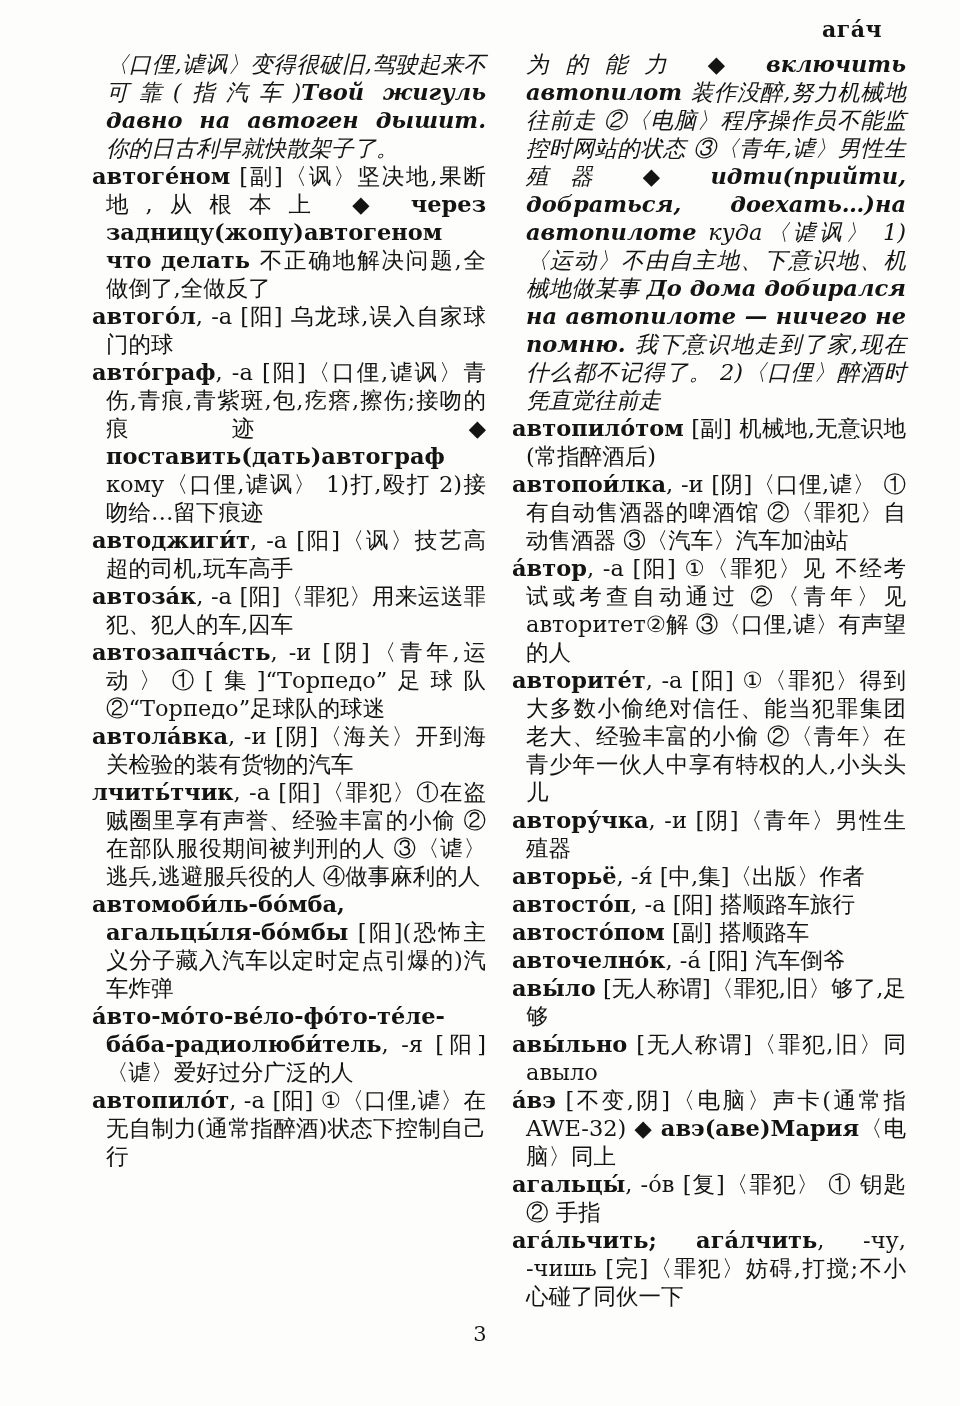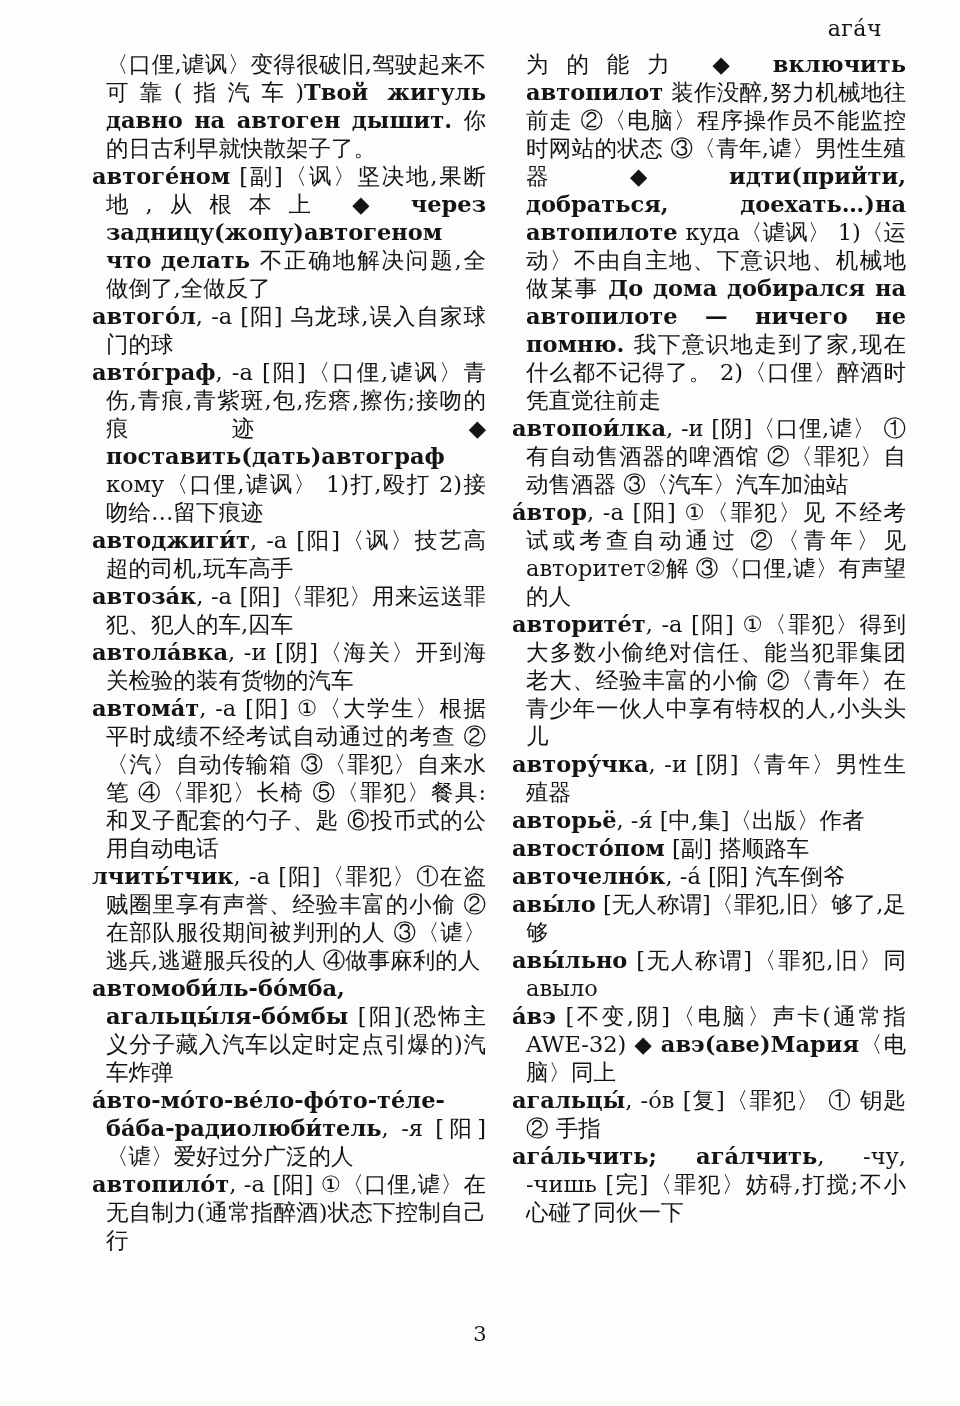--- a/index.html
+++ b/index.html
@@ -6,68 +6,70 @@
   body {
     width:960px; height:1406px;
     background:#fdfdfb;
     font-family:"DejaVu Serif","Liberation Serif",serif;
     color:#141414;
     -webkit-font-smoothing:antialiased;
   }
   .page { position:relative; width:960px; height:1406px; overflow:hidden; }
   .guide-word {
     position:absolute; top:16px; right:78px;
-    font-weight:normal; font-size:22px; letter-spacing:.5px;
+    font-weight:bold; font-size:22px; letter-spacing:.5px;
   }
   .columns {
     position:absolute; top:50px; left:92px;
     width:814px; display:flex; gap:26px;
   }
   .col { width:394px; }
   .entry {
     margin:0; font-size:22.5px; line-height:28px;
     text-align:justify; text-justify:inter-character;
     padding-left:14px; text-indent:-14px;
     word-break:break-word;
   }
-  .entry.cont { text-indent:0; }
+  .entry.cont { text-indent:0;font-style:italic; }
   .entry .b { font-weight:bold; }
   .page-number {
     position:absolute; top:1322px; left:0; width:960px;
     text-align:center; font-size:21px;
   }
 </style>
 </head>
 <body>
 
 <div class="page">
   <div class="guide-word">ага́ч</div>
 
   <div class="columns">
     <div class="col">
         <p class="entry cont"><span>〈口俚,谑讽〉变得很破旧,驾驶起来不可靠(指汽车)</span><span class="b">Твой жигуль давно на автоген дышит. </span><span>你的日古利早就快散架子了。</span></p>
         <p class="entry"><span class="b">автоге́ном</span><span> [副]〈讽〉坚决地,果断地,从根本上 ◆ </span><span class="b">через задницу(жопу)автогеном что делать </span><span>不正确地解决问题,全做倒了,全做反了</span></p>
         <p class="entry"><span class="b">автого́л</span><span>, -а [阳] 乌龙球,误入自家球门的球</span></p>
         <p class="entry"><span class="b">авто́граф</span><span>, -а [阳]〈口俚,谑讽〉青伤,青痕,青紫斑,包,疙瘩,擦伤;接吻的痕迹 ◆ </span><span class="b">поставить(дать)автограф </span><span>кому〈口俚,谑讽〉 1)打,殴打 2)接吻给…留下痕迹</span></p>
         <p class="entry"><span class="b">автоджиги́т</span><span>, -а [阳]〈讽〉技艺高超的司机,玩车高手</span></p>
         <p class="entry"><span class="b">автоза́к</span><span>, -а [阳]〈罪犯〉用来运送罪犯、犯人的车,囚车</span></p>
+        <p class="entry"><span class="b">автозапча́сть</span><span>, -и [阴]〈青年,运动〉①[集]“Торпедо”足球队 ②“Торпедо”足球队的球迷</span></p>
         <p class="entry"><span class="b">автола́вка</span><span>, -и [阴]〈海关〉开到海关检验的装有货物的汽车</span></p>
-        <p class="entry"><span class="b">автома́т</span><span>, -а [阳] ①〈大学生〉根据平时成绩不经考试自动通过的考查 ②〈汽〉自动传输箱 ③〈罪犯〉自来水笔 ④〈罪犯〉长椅 ⑤〈罪犯〉餐具:和叉子配套的勺子、匙 ⑥投币式的公用自动电话</span></p>
         <p class="entry"><span class="b">лчить́тчик</span><span>, -а [阳]〈罪犯〉①在盗贼圈里享有声誉、经验丰富的小偷 ②在部队服役期间被判刑的人 ③〈谑〉逃兵,逃避服兵役的人 ④做事麻利的人</span></p>
         <p class="entry"><span class="b">автомоби́ль-бо́мба, агальцы́ля-бо́мбы</span><span> [阳](恐怖主义分子藏入汽车以定时定点引爆的)汽车炸弹</span></p>
         <p class="entry"><span class="b">а́вто-мо́то-ве́ло-фо́то-те́ле-ба́ба-радиолюби́тель</span><span>, -я [阳]〈谑〉爱好过分广泛的人</span></p>
         <p class="entry"><span class="b">автопило́т</span><span>, -а [阳] ①〈口俚,谑〉在无自制力(通常指醉酒)状态下控制自己行</span></p>
       </div>
     <div class="col">
         <p class="entry cont"><span>为的能力 ◆ </span><span class="b">включить автопилот </span><span>装作没醉,努力机械地往前走 ②〈电脑〉程序操作员不能监控时网站的状态 ③〈青年,谑〉男性生殖器 ◆ </span><span class="b">идти(прийти, добраться, доехать…)на автопилоте </span><span>куда〈谑讽〉 1)〈运动〉不由自主地、下意识地、机械地做某事 </span><span class="b">До дома добирался на автопилоте — ничего не помню. </span><span>我下意识地走到了家,现在什么都不记得了。 2)〈口俚〉醉酒时凭直觉往前走</span></p>
+        <p class="entry"><span class="b">автопило́том</span><span> [副] 机械地,无意识地(常指醉酒后)</span></p>
         <p class="entry"><span class="b">автопои́лка</span><span>, -и [阴]〈口俚,谑〉 ① 有自动售酒器的啤酒馆 ②〈罪犯〉自动售酒器 ③〈汽车〉汽车加油站</span></p>
         <p class="entry"><span class="b">а́втор</span><span>, -а [阳] ①〈罪犯〉见 不经考试或考查自动通过 ②〈青年〉见 авторитет②解 ③〈口俚,谑〉有声望的人</span></p>
         <p class="entry"><span class="b">авторите́т</span><span>, -а [阳] ①〈罪犯〉得到大多数小偷绝对信任、能当犯罪集团老大、经验丰富的小偷 ②〈青年〉在青少年一伙人中享有特权的人,小头头儿</span></p>
         <p class="entry"><span class="b">автору́чка</span><span>, -и [阴]〈青年〉男性生殖器</span></p>
         <p class="entry"><span class="b">авторьё</span><span>, -я́ [中,集]〈出版〉作者</span></p>
+        <p class="entry"><span class="b">автосто́п</span><span>, -а [阳] 搭顺路车旅行</span></p>
         <p class="entry"><span class="b">автосто́пом</span><span> [副] 搭顺路车</span></p>
         <p class="entry"><span class="b">авточелно́к</span><span>, -а́ [阳] 汽车倒爷</span></p>
         <p class="entry"><span class="b">авы́ло</span><span> [无人称谓]〈罪犯,旧〉够了,足够</span></p>
         <p class="entry"><span class="b">авы́льно</span><span> [无人称谓]〈罪犯,旧〉同 авыло</span></p>
         <p class="entry"><span class="b">а́вэ</span><span> [不变,阴]〈电脑〉声卡(通常指 AWE-32) ◆ </span><span class="b">авэ(аве)Мария</span><span>〈电脑〉同上</span></p>
         <p class="entry"><span class="b">агальцы́</span><span>, -о́в [复]〈罪犯〉 ① 钥匙 ② 手指</span></p>
         <p class="entry"><span class="b">ага́льчить; ага́лчить</span><span>, -чу, -чишь [完]〈罪犯〉妨碍,打搅;不小心碰了同伙一下</span></p>
       </div>
   </div>
 

